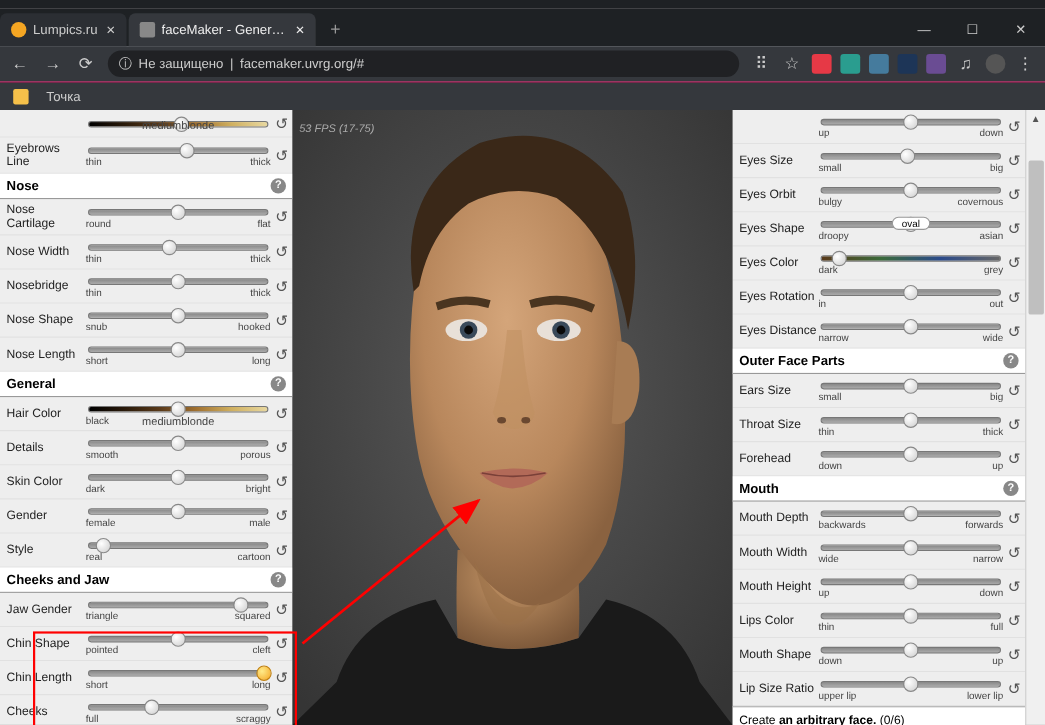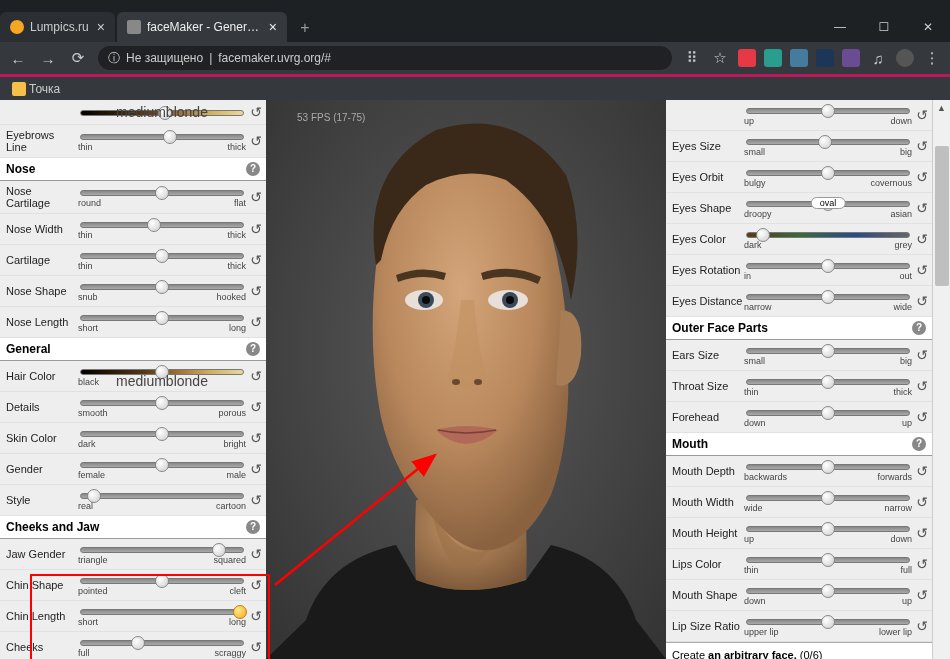--- a/index.html
+++ b/index.html
@@ -17,21 +17,21 @@
 .newtab { color: #999; width: 24px; height: 24px; display: flex; align-items: center; justify-content: center; font-size: 16px; margin-left: 4px; margin-bottom: 2px; }
 .window-btns { margin-left: auto; display: flex; }
 .win-btn { width: 44px; height: 30px; color: #ccc; display: flex; align-items: center; justify-content: center; font-size: 12px; }
 
 .addrbar { height: 32px; background: #35383d; display: flex; align-items: center; padding: 0 8px; gap: 10px; }
 .nav-btn { color: #ccc; width: 20px; text-align: center; font-size: 15px; }
 .addr-field { flex: 1; height: 24px; background: #202124; border-radius: 12px; display: flex; align-items: center; padding: 0 10px; color: #ccc; font-size: 12px; gap: 6px; }
 .ext-icons { display: flex; gap: 8px; align-items: center; }
 .ext-icon { width: 18px; height: 18px; border-radius: 3px; }
 
-.bookbar { height: 26px; background: #35383d; border-top: 3px solid #be185d; display: flex; align-items: center; padding: 0 12px; color: #ccc; font-size: 12px; gap: 3px; text-align: center; }
+.bookbar { height: 26px; background: #35383d; border-top: 1px solid #be185d; display: flex; align-items: center; padding: 0 12px; color: #ccc; font-size: 12px; gap: 16px; text-align: center; }
 .book-icon { width: 14px; height: 14px; background: #f5c04a; border-radius: 2px; }
 
 
 .content { position: absolute; top: 100px; left: 0; right: 0; bottom: 0; display: flex; background: #424242; }
 .panel-left { width: 266px; background: #eee; overflow: hidden; position: relative; }
 .panel-right { width: 266px; background: #eee; overflow: hidden; position: relative; }
 .viewport { flex: 1; background: #404040; position: relative; }
 .scrollbar { width: 18px; background: #f0f0f0; border-left: 1px solid #ccc; }
 .scroll-thumb { width: 14px; margin: 1px auto; background: #bfbfbf; border-radius: 2px; height: 140px; margin-top: 30px;}
 .scroll-arrow { height: 16px; text-align: center; color: #555; font-size: 9px; line-height: 16px; }
@@ -41,29 +41,29 @@
 
 .slider-row { display: flex; align-items: center; padding: 4px 2px 4px 6px; font-size: 11px; border-bottom: 1px solid rgba(0,0,0,0.05); }
 .slider-label { width: 72px; flex-shrink: 0; font-size: 11px; color: #222; }
 .slider-body { flex: 1; position: relative; padding-top: 2px; }
 .slider-track { height: 6px; background: linear-gradient(#888, #aaa); border-radius: 3px; position: relative; margin: 2px 2px; border: 1px solid #777; }
 .slider-track.hair { background: linear-gradient(to right, #000, #2a1a0a, #5a3a1a, #a07030, #d0b060, #e8d8a0); }
 .slider-track.color { background: linear-gradient(to right, #5a3a1a, #3a6a3a, #2a4a8a, #666); }
 .slider-handle { position: absolute; top: -5px; width: 14px; height: 14px; background: radial-gradient(circle at 35% 35%, #fff, #ccc); border: 1px solid #888; border-radius: 50%; transform: translateX(-50%); }
 .slider-handle.highlight { background: radial-gradient(circle at 35% 35%, #ffeb8a, #f5a623); border-color: #c08010; }
 .slider-labels { display: flex; justify-content: space-between; font-size: 9px; color: #444; margin-top: 1px; }
-.slider-mid { position: absolute; left: 50%; transform: translateX(-50%); font-size: 14px; color: #444; bottom: -2px; }
+.slider-mid { position: absolute; left: 50%; transform: translateX(-50%); font-size: 10px; color: #444; bottom: -2px; }
 .slider-pill { position: absolute; left: 50%; transform: translateX(-50%); top: -5px; background: #fff; border: 1px solid #999; border-radius: 8px; padding: 0px 8px; font-size: 9px; z-index: 1; }
 .undo-icon { width: 16px; height: 16px; margin-left: 2px; color: #555; font-size: 14px; flex-shrink: 0; text-align: center; }
 
 .highlight-box { position: absolute; border: 2px solid #ff0000; pointer-events: none; z-index: 10; }
 .arrow-svg { position: absolute; z-index: 11; pointer-events: none; }
 
 .face-svg { position: absolute; top: 0; left: 0; width: 100%; height: 100%; }
-.fps { position: absolute; top: 12px; left: 31px; color: #aaa; font-size: 10px; }
+.fps { position: absolute; top: 12px; left: 6px; color: #aaa; font-size: 10px; font-style: italic; }
 
 .create-box { background: #fff; padding: 6px; font-size: 11px; border-top: 1px solid #aaa;}
 .create-box b { font-weight: bold; }
 </style>
 </head>
 <body>
 
 <div class="titlebar"></div>
 <div class="tabbar">
   <div class="tab">
@@ -171,21 +171,21 @@
       </div>
       <div class="slider-labels">
         <span>thin</span>
 
         <span>thick</span>
       </div>
     </div>
     <div class="undo-icon">↺</div>
   </div>
       <div class="slider-row">
-    <div class="slider-label">Cartilage</div>
+    <div class="slider-label">Nosebridge</div>
     <div class="slider-body">
       <div class="slider-track">
 
         <div class="slider-handle" style="left:50%"></div>
       </div>
       <div class="slider-labels">
         <span>thin</span>
 
         <span>thick</span>
       </div>

